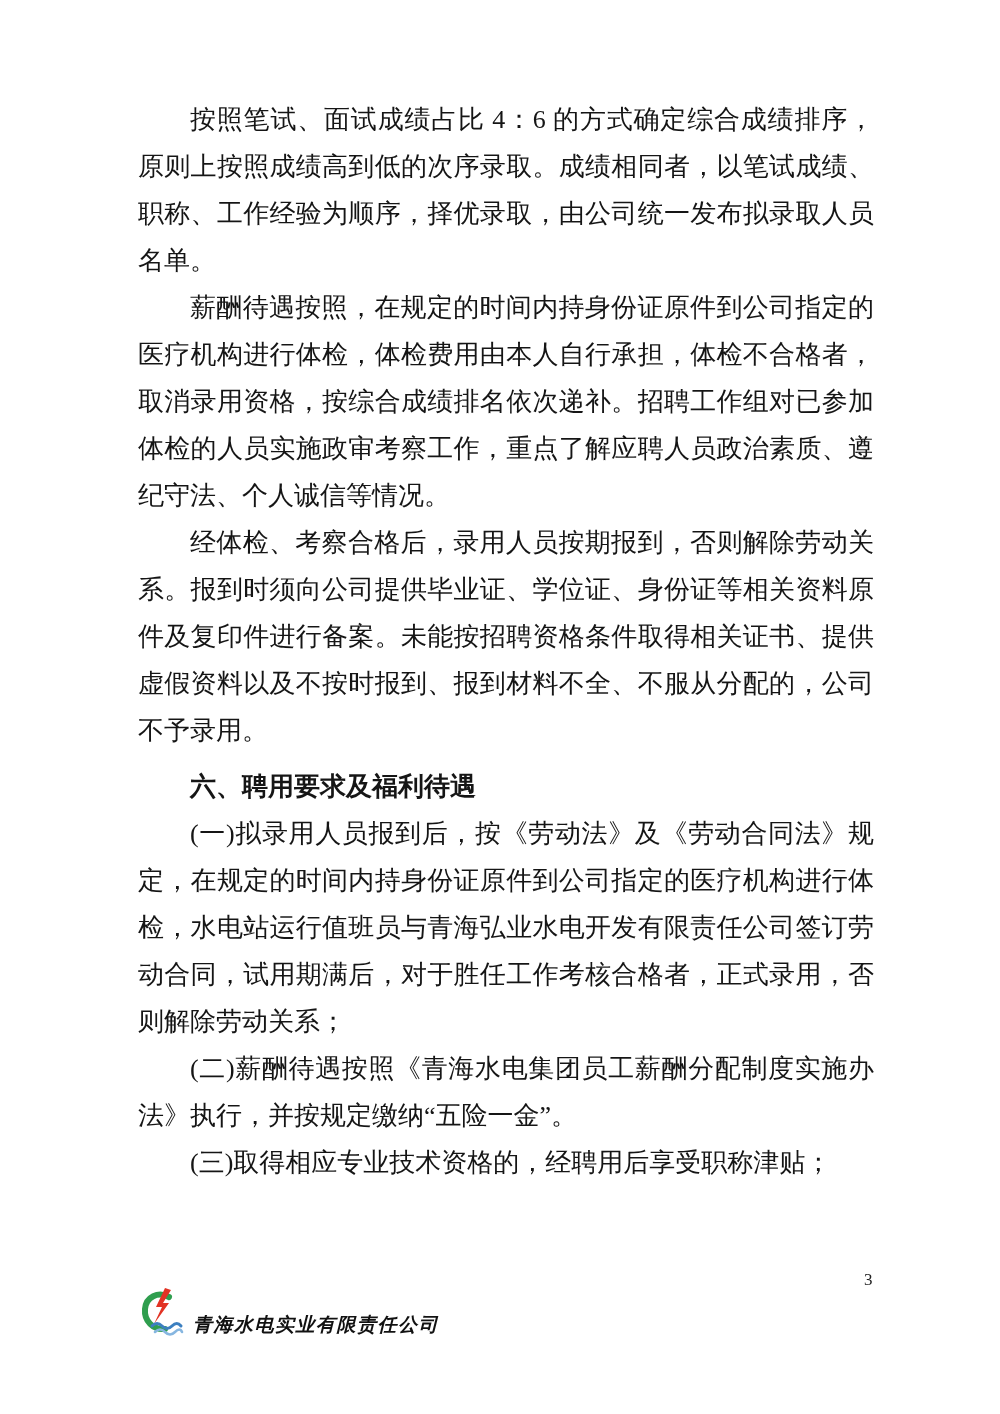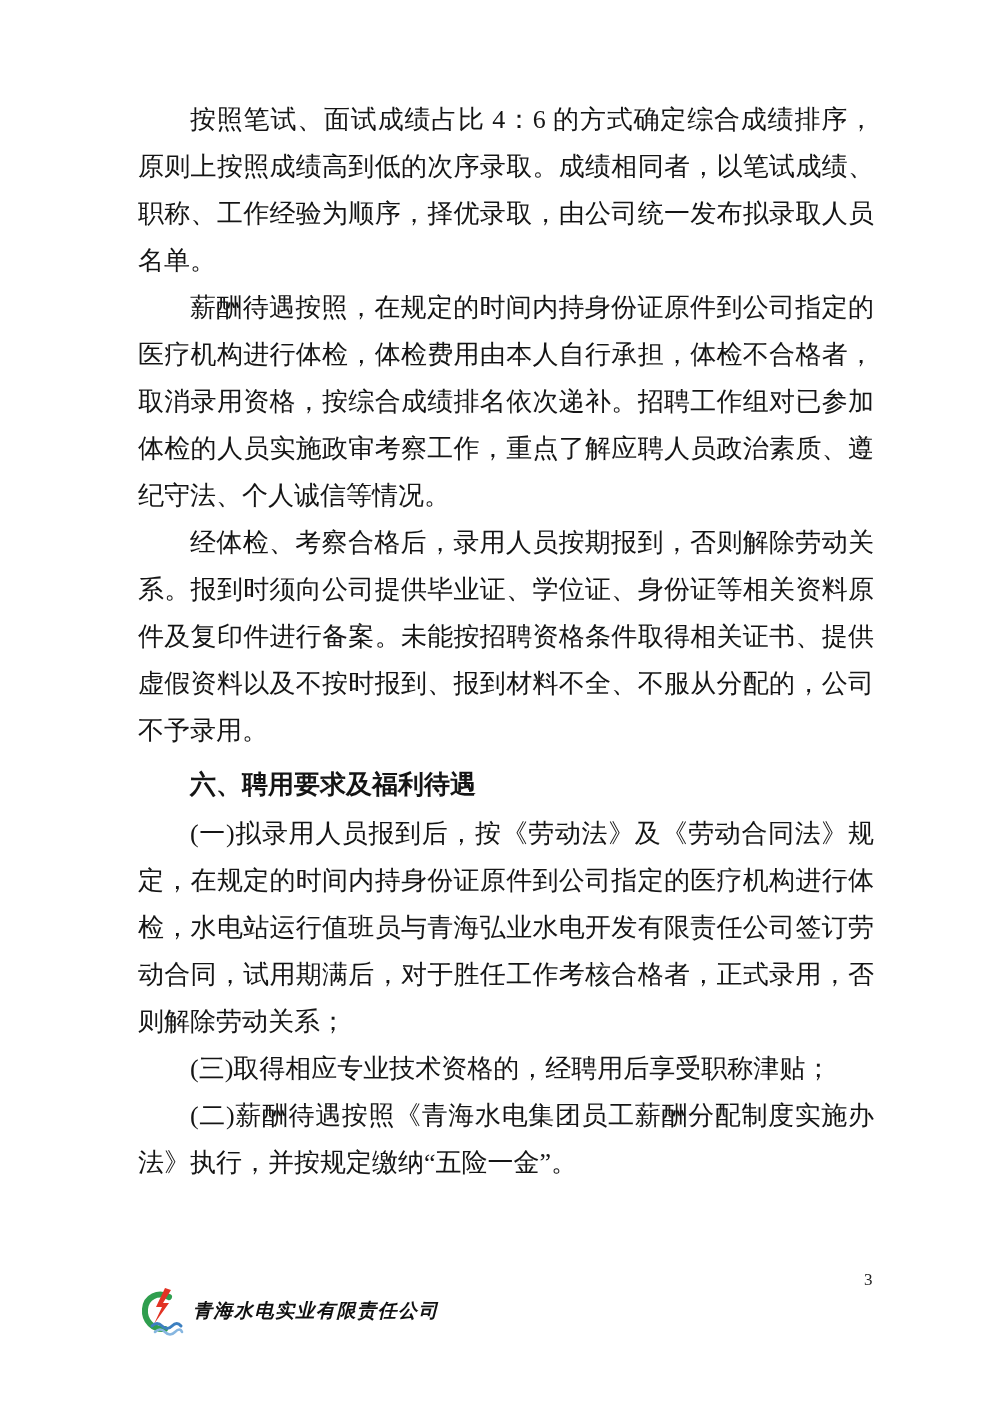--- a/index.html
+++ b/index.html
@@ -18,38 +18,38 @@
     top: 96px;
     width: 736px;
     font-size: 26px;
     line-height: 47px;
     text-align: justify;
   }
   .paragraph { text-indent: 2em; }
   .subheading { text-indent: 2em; }
   .heading {
     text-indent: 2em;
-    font-family: Liberation Mono, monospace;
+    font-family: Liberation Serif, serif;
     font-weight: bold;
     font-size: 26px;
     margin-top: 9px;
   }
   .page-number {
     position: absolute;
     left: 864px;
     top: 1270px;
     font-size: 17px;
     color: #222222;
   }
   .footer {
     position: absolute;
     left: 138px;
     top: 1288px;
     display: flex;
-    align-items: flex-start;
+    align-items: flex-end;
     gap: 7px;
   }
   .logo { display: block; width: 48px; height: 50px; }
   .company {
     font-size: 19px;
     font-weight: bold;
     font-style: italic;
     letter-spacing: 1.5px;
     color: #111111;
     padding-top: 10px;
@@ -60,22 +60,22 @@
 <body>
 
 <div class="page">
 
   <div class="doc-body" id="doc-body">
       <div class="paragraph">按照笔试、面试成绩占比 4：6 的方式确定综合成绩排序，原则上按照成绩高到低的次序录取。成绩相同者，以笔试成绩、职称、工作经验为顺序，择优录取，由公司统一发布拟录取人员名单。</div>
       <div class="paragraph">薪酬待遇按照，在规定的时间内持身份证原件到公司指定的医疗机构进行体检，体检费用由本人自行承担，体检不合格者，取消录用资格，按综合成绩排名依次递补。招聘工作组对已参加体检的人员实施政审考察工作，重点了解应聘人员政治素质、遵纪守法、个人诚信等情况。</div>
       <div class="paragraph">经体检、考察合格后，录用人员按期报到，否则解除劳动关系。报到时须向公司提供毕业证、学位证、身份证等相关资料原件及复印件进行备案。未能按招聘资格条件取得相关证书、提供虚假资料以及不按时报到、报到材料不全、不服从分配的，公司不予录用。</div>
       <div class="heading">六、聘用要求及福利待遇</div>
       <div class="paragraph">(一)拟录用人员报到后，按《劳动法》及《劳动合同法》规定，在规定的时间内持身份证原件到公司指定的医疗机构进行体检，水电站运行值班员与青海弘业水电开发有限责任公司签订劳动合同，试用期满后，对于胜任工作考核合格者，正式录用，否则解除劳动关系；</div>
+      <div class="paragraph">(二)薪酬待遇按照《青海水电集团员工薪酬分配制度实施办法》执行，并按规定缴纳“五险一金”。</div>
       <div class="paragraph">(三)取得相应专业技术资格的，经聘用后享受职称津贴；</div>
-      <div class="paragraph">(二)薪酬待遇按照《青海水电集团员工薪酬分配制度实施办法》执行，并按规定缴纳“五险一金”。</div>
     </div>
 
   <div class="page-number">3</div>
 
   <div class="footer">
     <svg class="logo" viewBox="0 0 48 50" aria-hidden="true">
 
       <path d="M31 9 C20 3 8 9 7 21 C6 33 15 42 27 41" fill="none" stroke-width="6" stroke-linecap="round" stroke="#2f9e4e"></path>
 
       <polygon points="27,0 18,19 24,19 16,36 31,15 25,15 33,2" fill="#e23324"></polygon>

